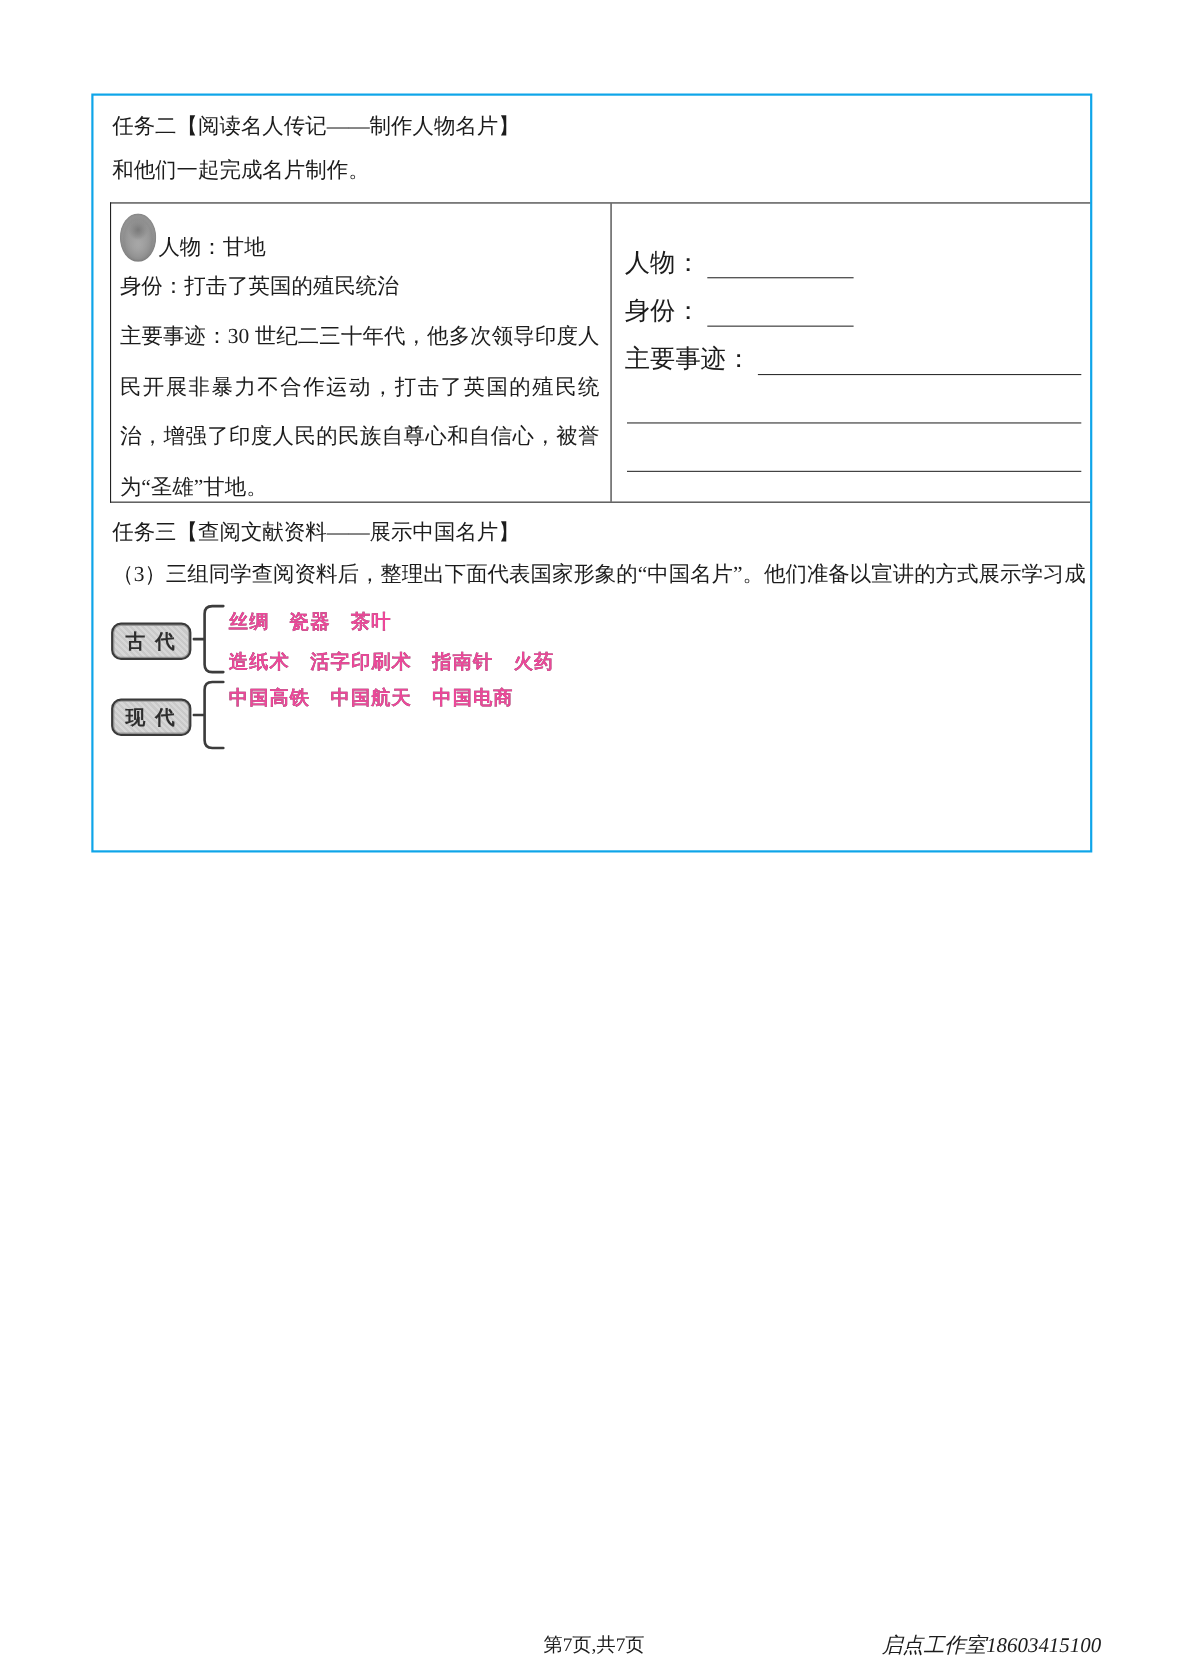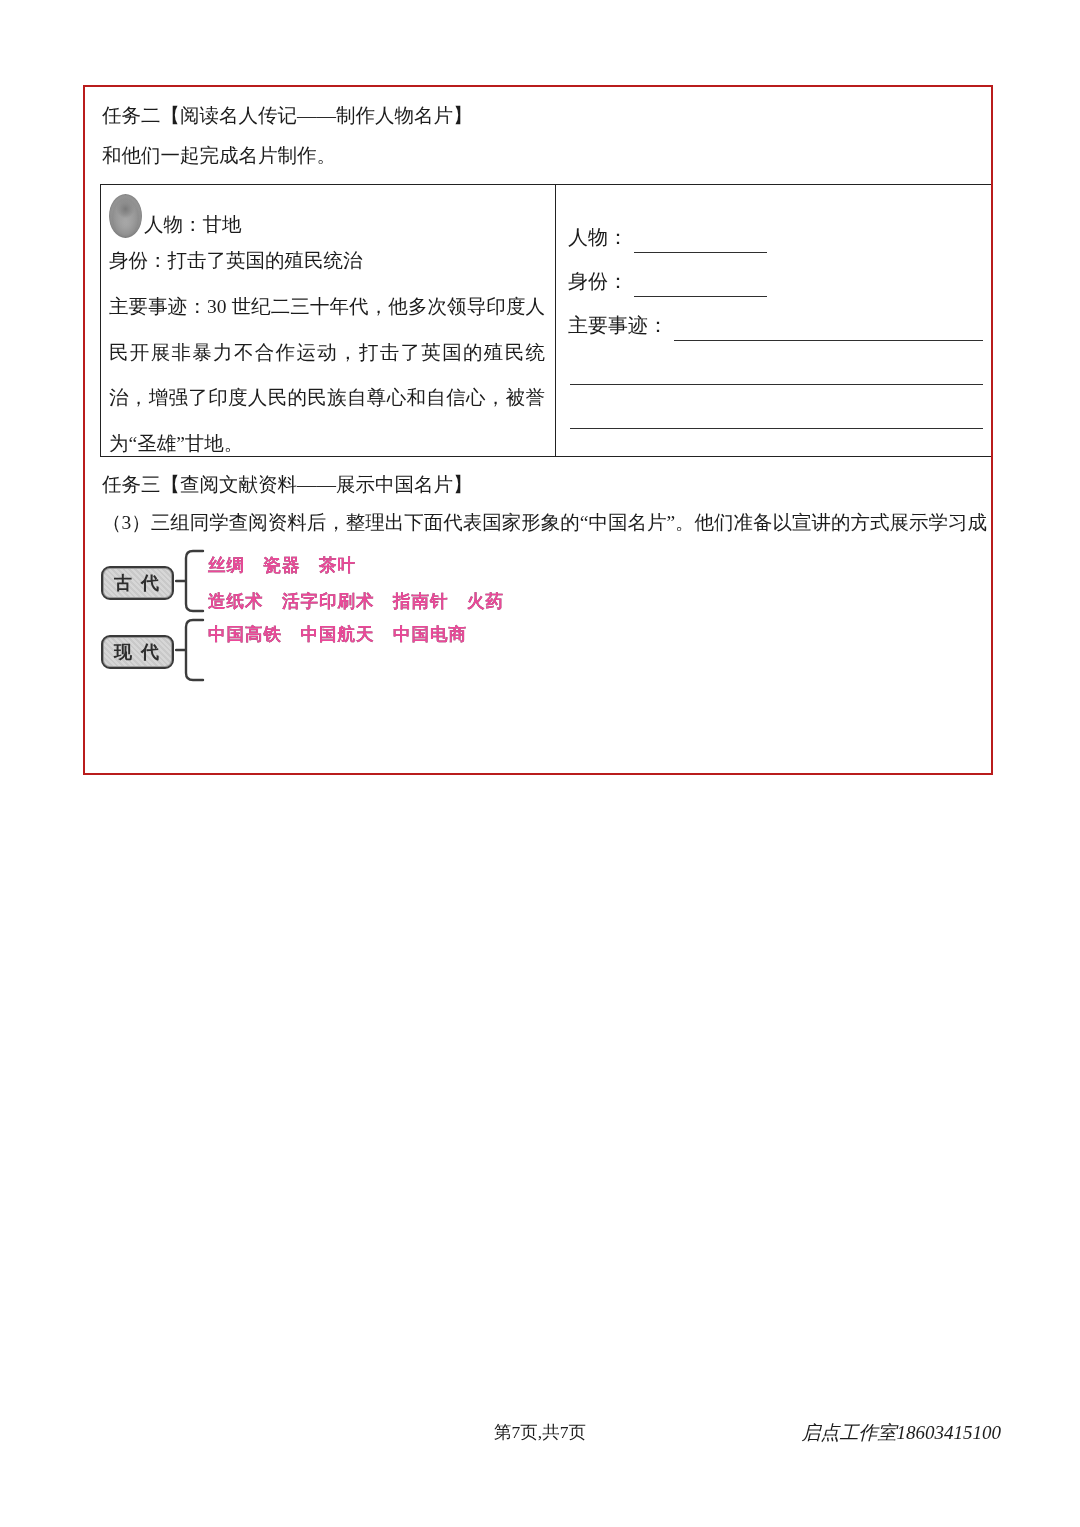--- a/index.html
+++ b/index.html
@@ -12,21 +12,21 @@
     font-family: "Liberation Serif", "DejaVu Serif", serif;
     color: #1c1c1c;
     overflow: hidden;
   }
   .qbox {
     position: absolute;
     left: 83px;
     top: 85px;
     width: 910px;
     height: 690px;
-    border: 2px solid #b91c1c;
+    border: 2px solid #0ea5e9;
     background: #ffffff;
   }
   .qbox-inner { padding: 12px 0 0 0; }
   .heading {
     font-size: 19.5px;
     line-height: 34px;
     margin-left: 17px;
     margin-right: 14px;
     white-space: nowrap;
   }
@@ -80,22 +80,21 @@
   }
   .cell-left .line { line-height: 46px; white-space: nowrap; }
   .cell-left .deeds {
     line-height: 45.5px;
     text-align: justify;
     text-justify: inter-ideograph;
   }
   .cell-right {
     flex: 1;
     padding: 24px 4px 0 12px;
-    font-size: 20px;
-    font-family: Liberation Mono, monospace;
+    font-size: 23px;
   }
   .blank-row {
     display: flex;
     align-items: flex-end;
     height: 44px;
   }
   .blank-row .label { white-space: nowrap; line-height: 28px; }
   .blank {
     display: inline-block;
     border-bottom: 1.4px solid #2f2f2f;
@@ -149,21 +148,21 @@
     font-size: 17.5px;
     font-weight: bold;
     color: #ec4899;
     letter-spacing: 1px;
     white-space: nowrap;
     text-shadow: 0 0 0.6px #555;
   }
   
   .footer {
     position: absolute;
-    top: 1420px;
+    top: 1483px;
     left: 0;
     width: 100%;
     height: 26px;
     font-size: 17.5px;
     text-align: center;
   }
   .page-num {
     position: absolute;
     left: 50%;
     transform: translateX(-50%);

